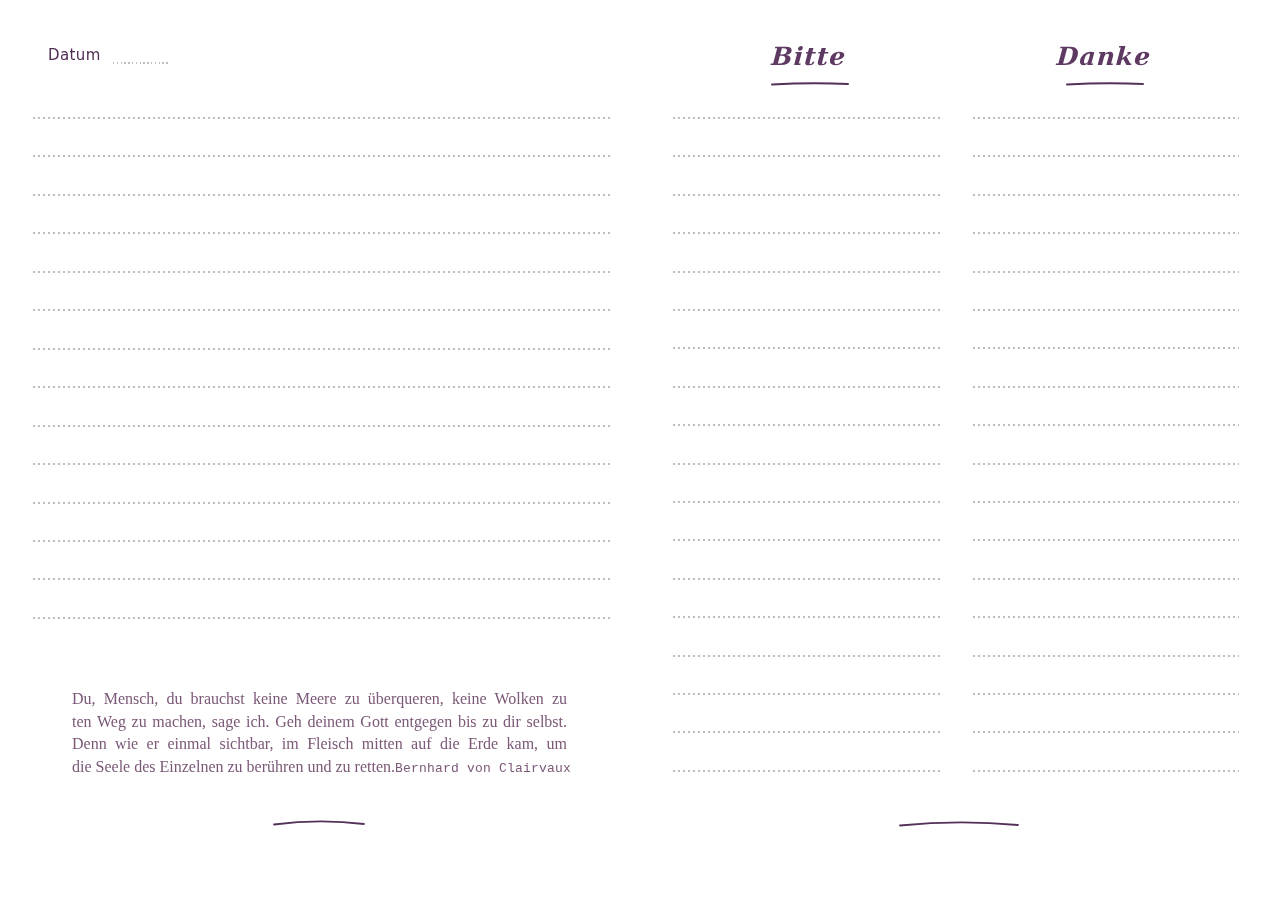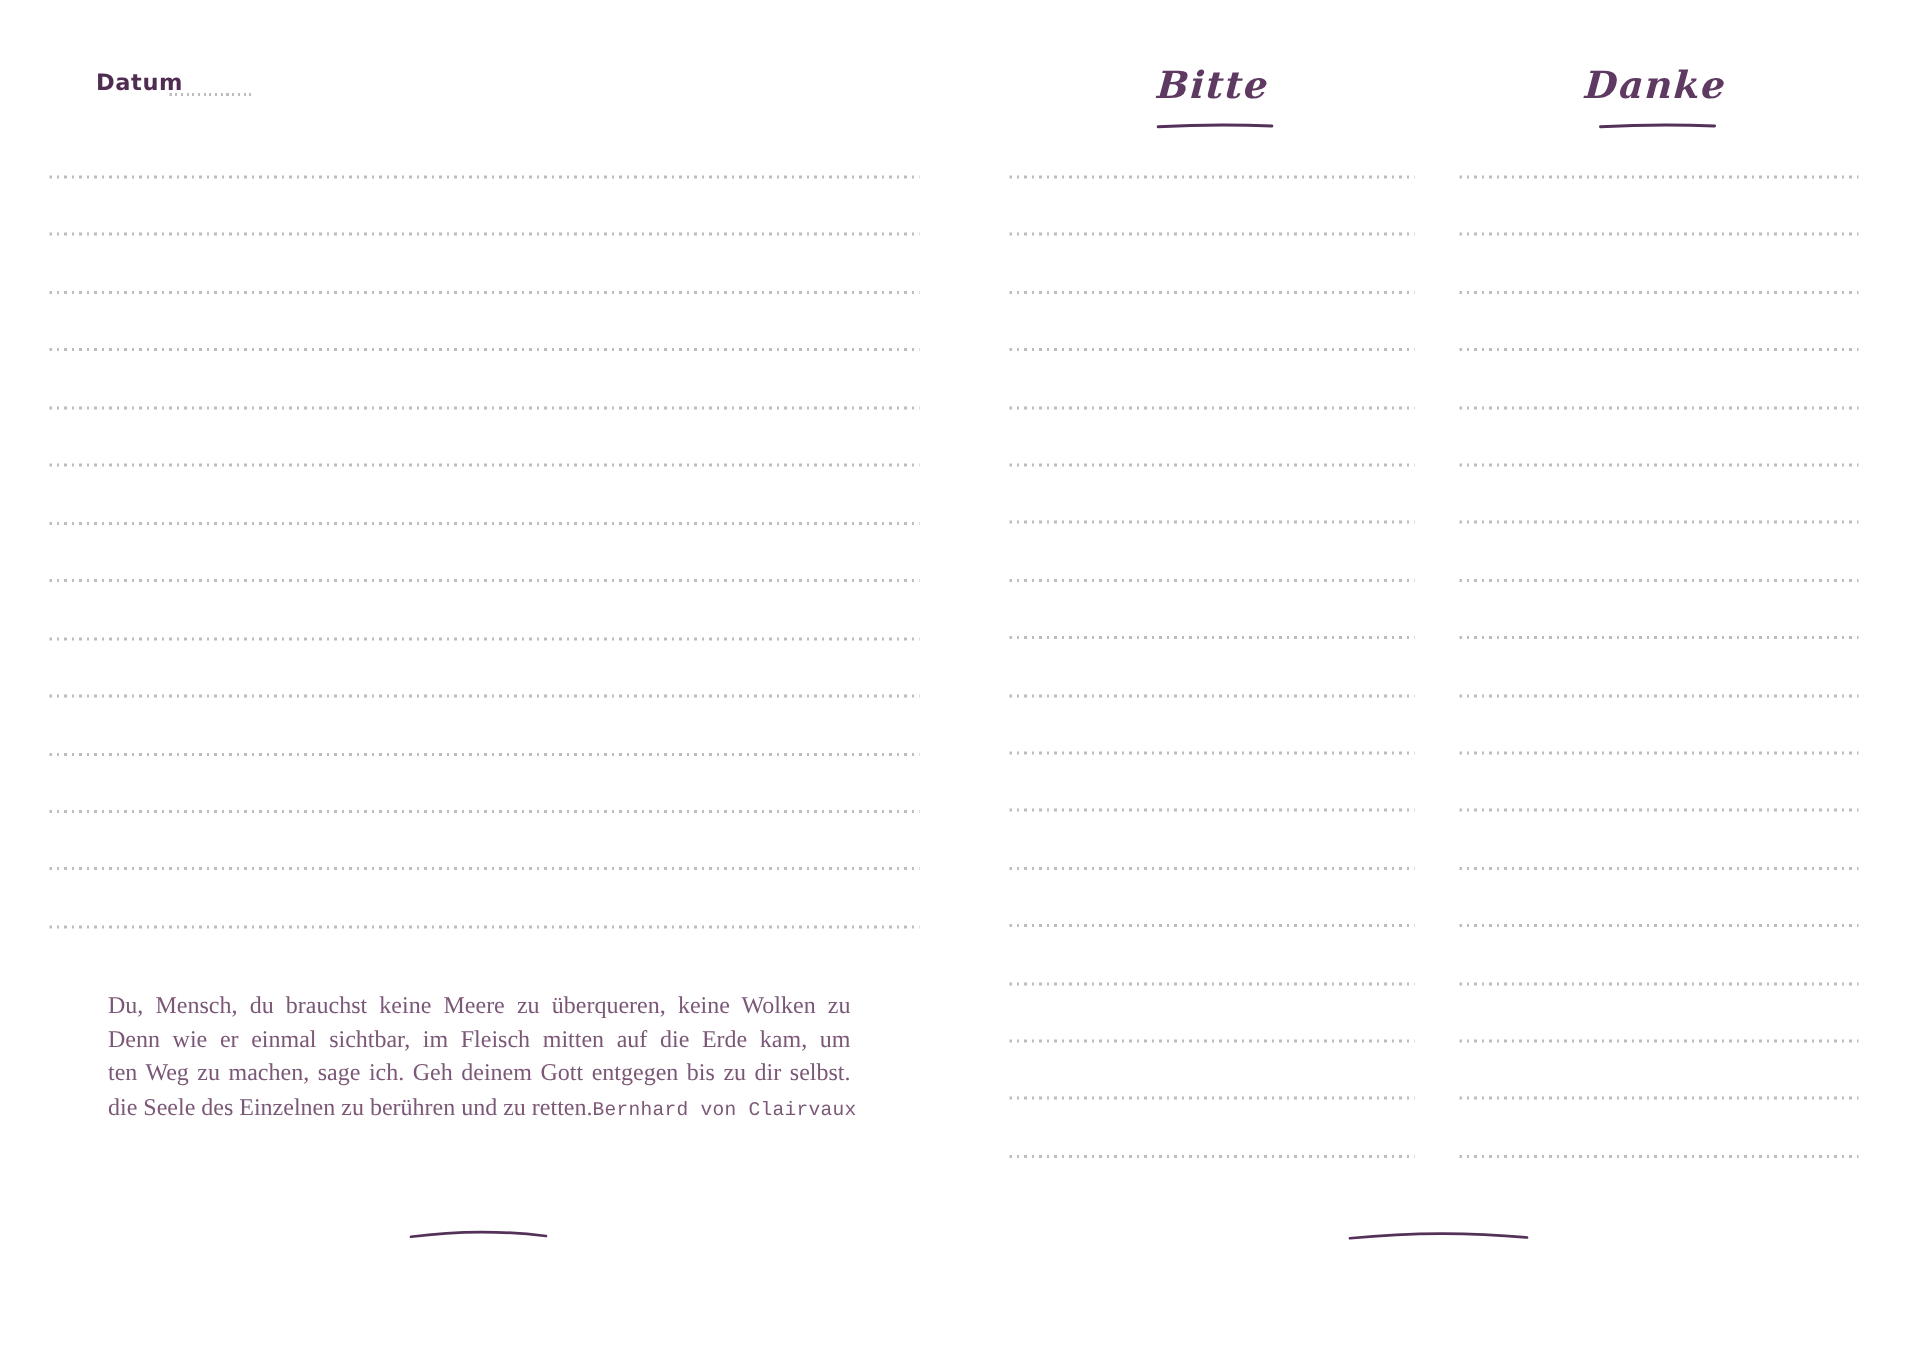--- a/index.html
+++ b/index.html
@@ -23,25 +23,25 @@
     left: 0;
     width: 100%;
     height: 2px;
     background-image: repeating-linear-gradient(90deg,
       var(--dots, #bfbbbf) 0 1.6px, transparent 1.6px 5px);
   }
 
   
   .datum-label {
     position: absolute;
-    left: 64px;
+    left: 48px;
     top: 46px;
     font-family: "DejaVu Sans", sans-serif;
     font-size: 15px;
-    font-weight: bold;
+    font-weight: normal;
     letter-spacing: 0.4px;
     color: var(--label, #4f2d53);
   }
   .datum-dots {
     position: absolute;
     left: 113px;
     top: 62px;
     width: 57px;
     height: 2px;
     background-image: repeating-linear-gradient(90deg,
@@ -65,21 +65,21 @@
   .header-bitte { left: 739px; }
   .header-danke { left: 1034px; }
   .header-underline { position: absolute; top: 80px; }
   .underline-bitte { left: 771px; }
   .underline-danke { left: 1066px; }
 
   
   .quote {
     position: absolute;
     left: 72px;
-    top: 660px;
+    top: 688px;
     width: 495px;
     color: var(--quote, #7b5877);
     font-family: "Liberation Serif", serif;
     font-size: 16px;
   }
   .qline {
     line-height: 22.6px;
     height: 22.6px;
     white-space: nowrap;
     text-align: justify;
@@ -125,22 +125,22 @@
       <div class="dotline" style="top: 346.05px;"></div>
       <div class="dotline" style="top: 384.5px;"></div>
       <div class="dotline" style="top: 422.95px;"></div>
       <div class="dotline" style="top: 461.4px;"></div>
       <div class="dotline" style="top: 499.85px;"></div>
     </div>
 
   <div class="quote">
     <div>
         <div class="qline">Du, Mensch, du brauchst keine Meere zu überqueren, keine Wolken zu</div>
+        <div class="qline">ten Weg zu machen, sage ich. Geh deinem Gott entgegen bis zu dir selbst.</div>
         <div class="qline">Denn wie er einmal sichtbar, im Fleisch mitten auf die Erde kam, um</div>
-        <div class="qline">ten Weg zu machen, sage ich. Geh deinem Gott entgegen bis zu dir selbst.</div>
       </div>
     <div class="qline-last">
       <span>die Seele des Einzelnen zu berühren und zu retten.</span>
       <span class="attribution">Bernhard von Clairvaux</span>
     </div>
   </div>
 
   <svg class="flourish flourish-left" width="94" height="12" viewBox="0 0 94 12">
     <path d="M2,8.5 Q47,2.5 92,8" fill="none" stroke="var(--stroke,#543159)" stroke-width="1.8" stroke-linecap="round"></path>
   </svg>

